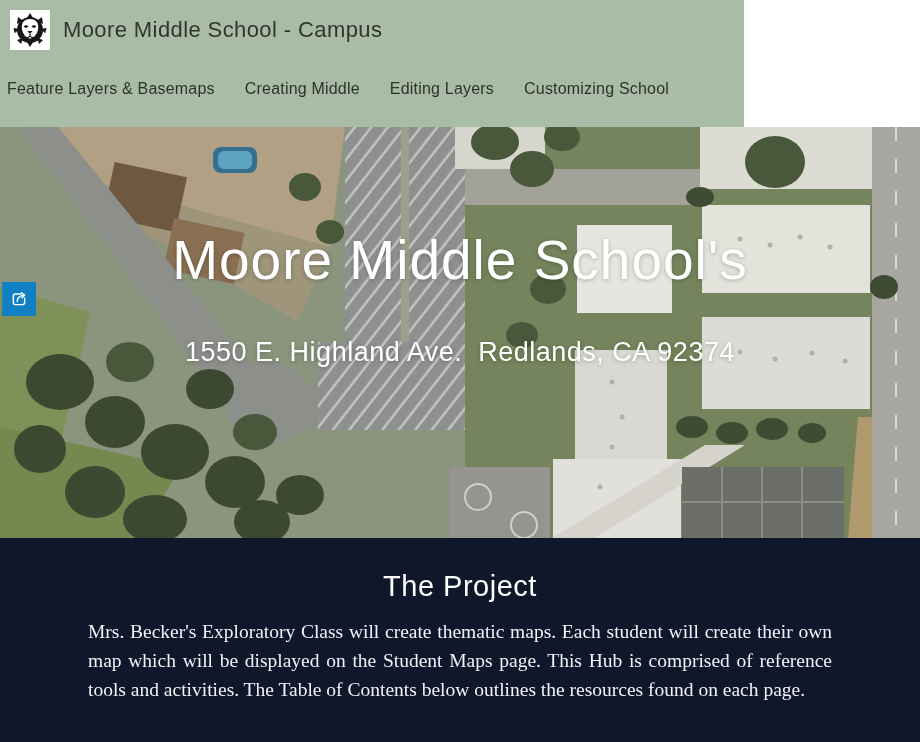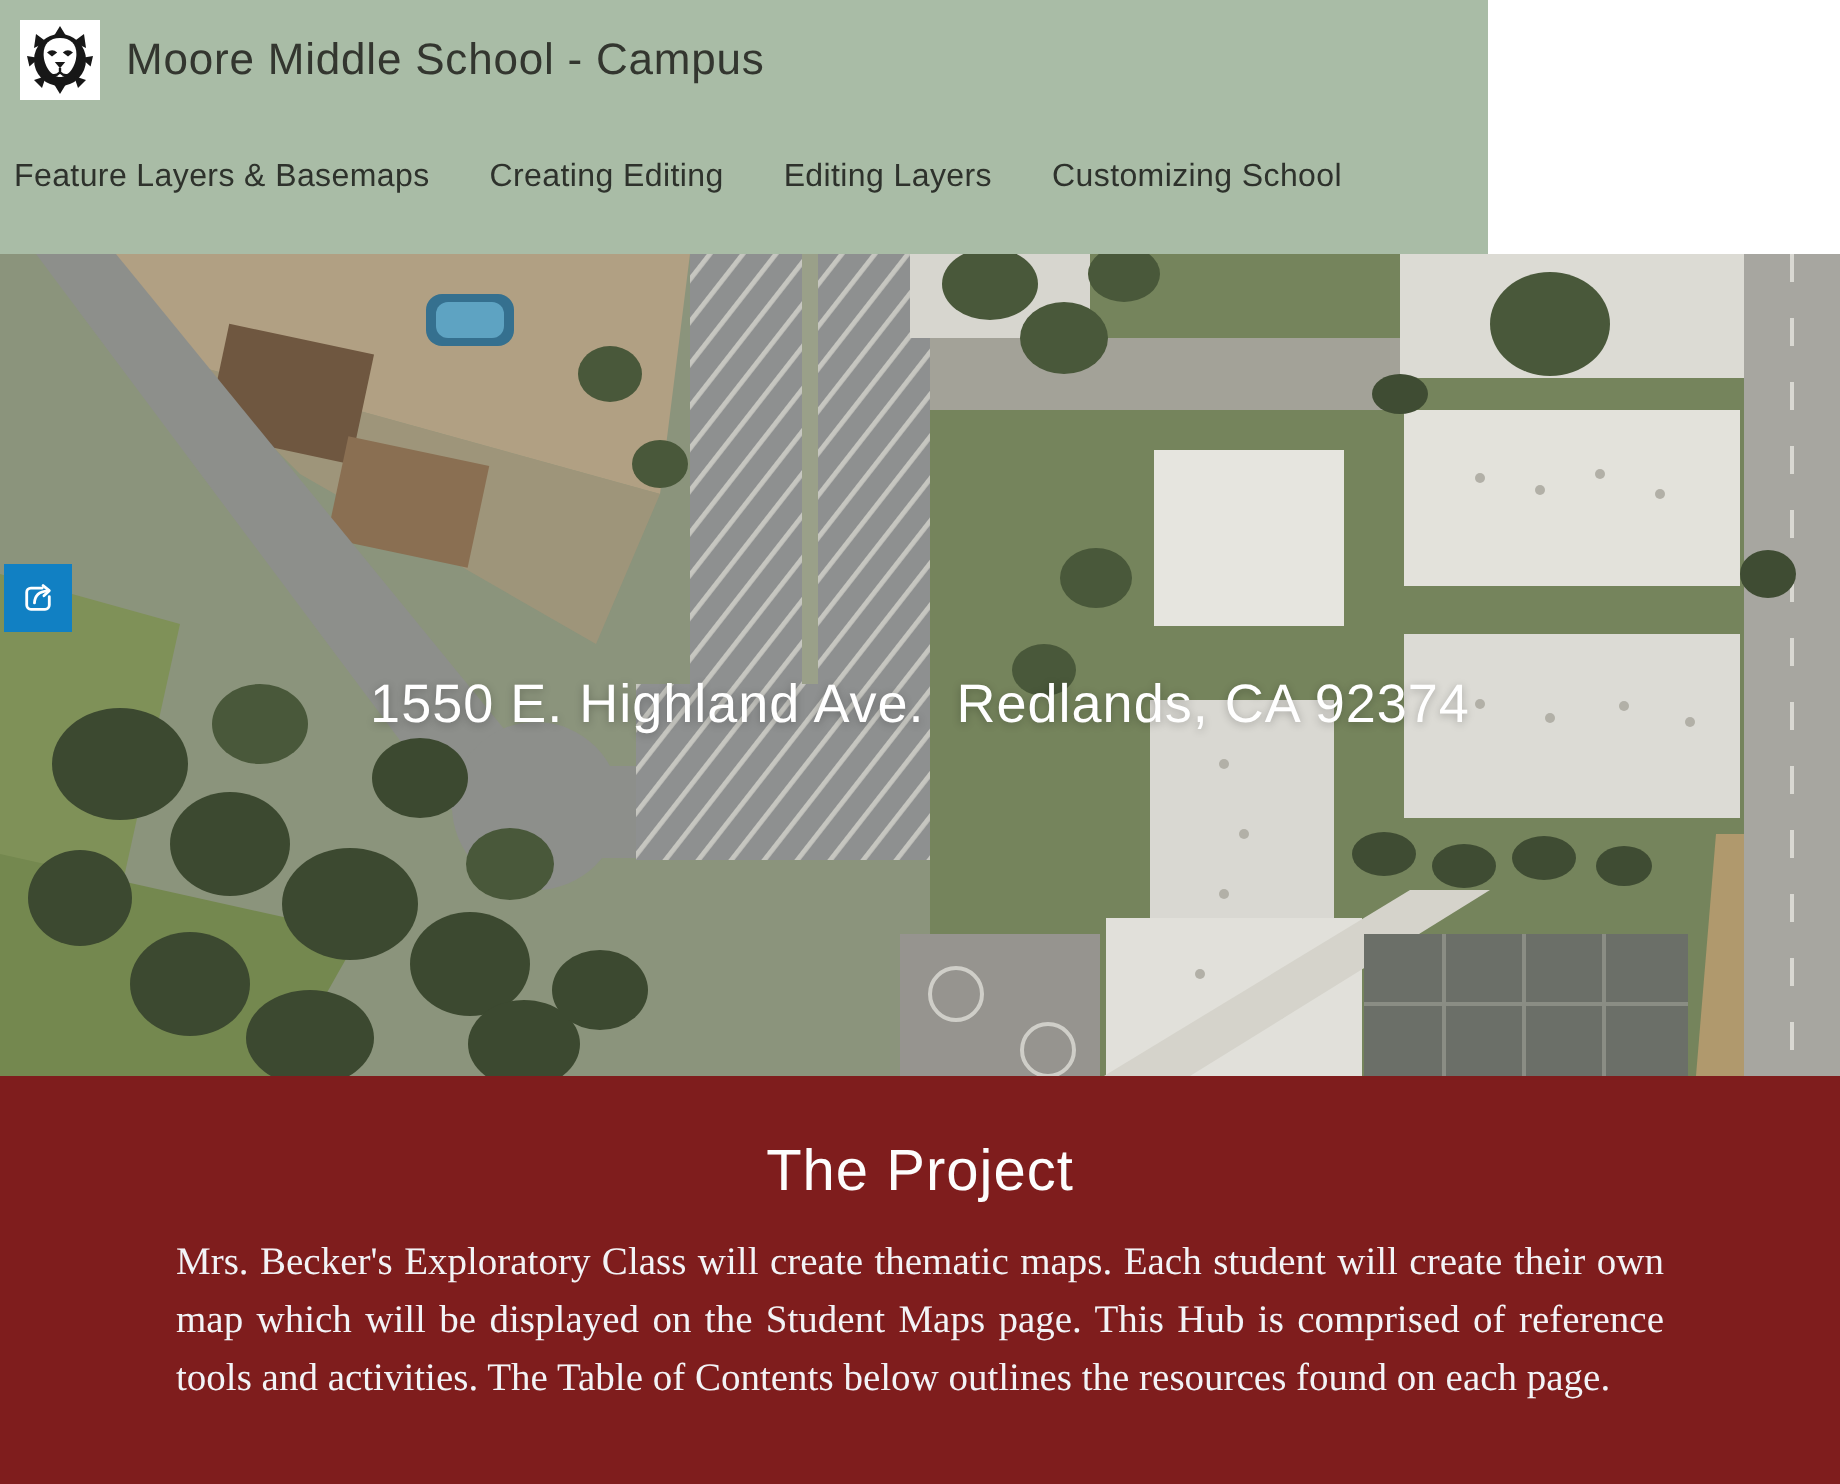--- a/index.html
+++ b/index.html
@@ -50,21 +50,21 @@
   }
   .share-btn{
     position:absolute;left:2px;top:155px;
     width:34px;height:34px;background:#1180c3;border:none;padding:0;
     display:flex;align-items:center;justify-content:center;
     cursor:pointer;
   }
   
   .project{
     width:920px;height:204px;box-sizing:border-box;
-    background:#7f1d1d;color:#f2f3f6;
+    background:#0f172a;color:#f2f3f6;
   }
   .project-heading{
     margin:0;padding-top:32px;text-align:center;
     font-size:29px;font-weight:400;letter-spacing:.5px;color:#fdfdfd;
   }
   .project-body{
     width:744px;margin:14px auto 0 auto;
     font-size:19.5px;line-height:29px;font-weight:400;
     text-align:justify;text-justify:inter-word;font-family:Liberation Serif, serif;
   }
@@ -87,21 +87,21 @@
         <path d="M13.5 16.2 q2.6 -2.1 5.1 0 l-2.6 2.1 z" fill="#171717"></path>
         <path d="M26.5 16.2 q-2.6 -2.1 -5.1 0 l2.6 2.1 z" fill="#171717"></path>
         <path d="M17.4 21 h5.2 l-2.6 3.1 z" fill="#171717"></path>
         <path d="M20 24 v2.2 M20 26.2 q-2.2 2.2 -4.4 1.1 M20 26.2 q2.2 2.2 4.4 1.1" stroke="#171717" stroke-width="1.2" fill="none"></path>
       </svg>
     </div>
     <div class="site-title">Moore Middle School - Campus</div>
   </div>
   <nav class="site-nav">
     <a class="nav-link">Feature Layers &amp; Basemaps</a>
-    <a class="nav-link">Creating Editing</a>
+    <a class="nav-link">Creating Middle</a>
     <a class="nav-link">Editing Layers</a>
     <a class="nav-link">Customizing School</a>
   </nav>
 </header>
 
 <section class="hero">
   <div class="hero-bg">
     <svg viewBox="0 0 920 411" width="920" height="411" preserveAspectRatio="none">
       <defs>
         <pattern id="chev" width="13" height="13" patternUnits="userSpaceOnUse" patternTransform="rotate(38)">
@@ -207,21 +207,21 @@
           <ellipse cx="732" cy="306" rx="16" ry="11"></ellipse>
         <ellipse cx="772" cy="302" rx="16" ry="11"></ellipse>
           <ellipse cx="812" cy="306" rx="14" ry="10"></ellipse>
         <ellipse cx="884" cy="160" rx="14" ry="12"></ellipse>
           <ellipse cx="700" cy="70" rx="14" ry="10"></ellipse>
       </g>
     </svg>
   </div>
 
   <div class="hero-text">
-    <h1 class="hero-title"><br></h1>
+    <h1 class="hero-title"><span>Moore Middle School's</span><br></h1>
     <p class="hero-subtitle">1550 E. Highland Ave.  Redlands, CA 92374</p>
   </div>
 
   <button class="share-btn">
     <span style="display:flex">
       <svg viewBox="0 0 34 34" width="24" height="24">
         <g fill="none" stroke="#ffffff" stroke-width="2" stroke-linecap="round" stroke-linejoin="round">
           <path d="M20 10 H12 c-1.7 0 -3 1.3 -3 3 v9 c0 1.7 1.3 3 3 3 h10 c1.7 0 3 -1.3 3 -3 v-6"></path>
           <path d="M14.5 20.5 c0.2 -5.5 3.8 -8.3 9.5 -8.6"></path>
           <polyline points="20.6,8.2 25,11.8 21.2,15.4"></polyline>

